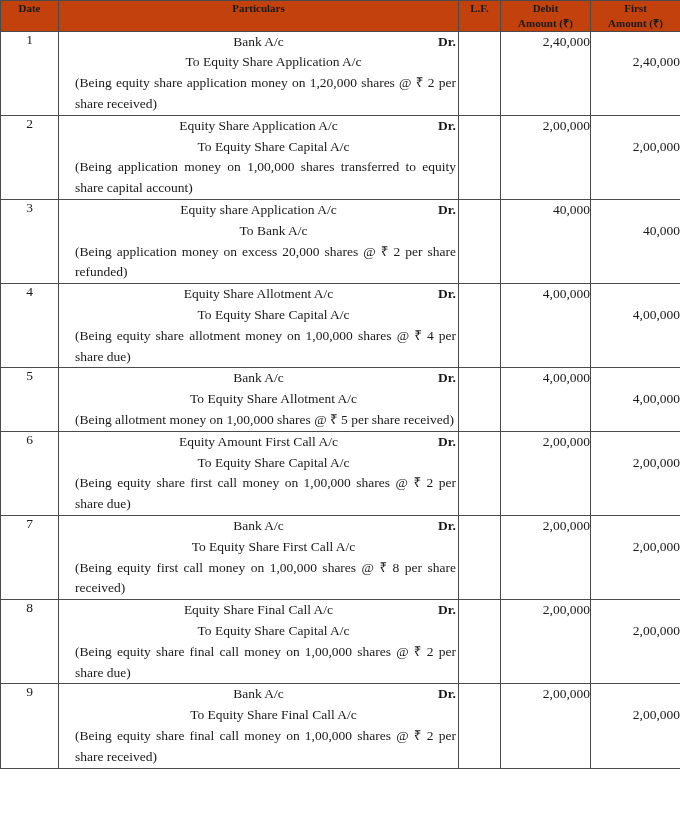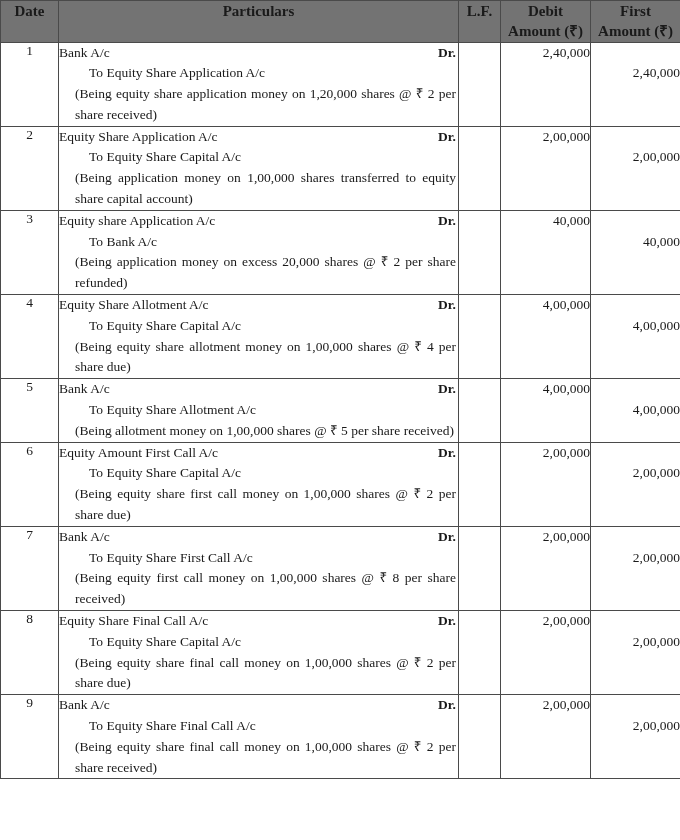--- a/index.html
+++ b/index.html
@@ -32,24 +32,24 @@
   
   col.c-date { width: 58px; }
   col.c-part { width: 400px; }
   col.c-lf   { width: 42px; }
   col.c-dr   { width: 90px; }
   col.c-cr   { width: 90px; }
 
   thead th {
     text-align: center;
     font-weight: bold;
-    font-size: 15px;
+    font-size: 11px;
     padding: 5px 2px 6px 2px;
     line-height: 1.35;
-    background: #737373;
+    background: #c2410c;
   }
   thead th .hdr-line { display: block; }
 
   td.date-cell {
     text-align: center;
     font-size: 13.5px;
     padding: 7px 2px 4px 2px;
   }
   td.lf-cell { }
   td.amt-cell {
@@ -65,20 +65,21 @@
   }
   td.part-cell {
     padding: 6px 8px 5px 8px;
     font-size: 13.5px;
   }
   .entry-line {
     position: relative;
     line-height: 20.8px;
     min-height: 20.8px;
     white-space: nowrap;
+    text-align: center;
   }
   .entry-line .dr-tag {
     position: absolute;
     right: 2px;
     top: 0;
     font-weight: bold;
   }
   .indent { padding-left: 30px; }
   .narration {
     line-height: 20.8px;

